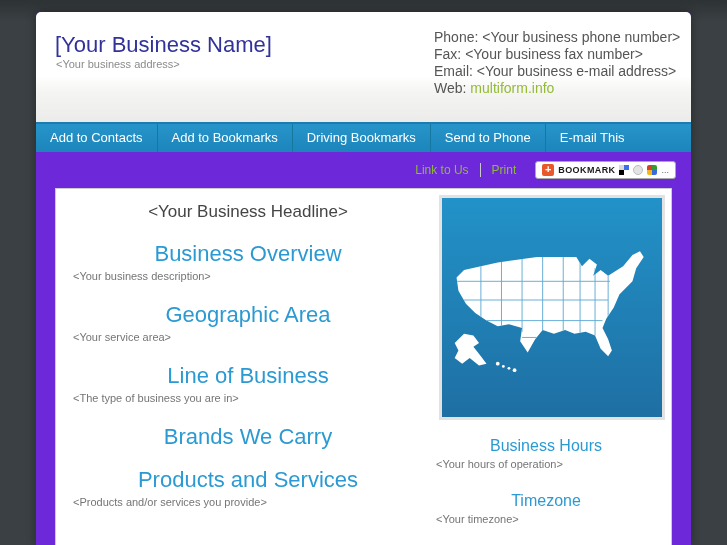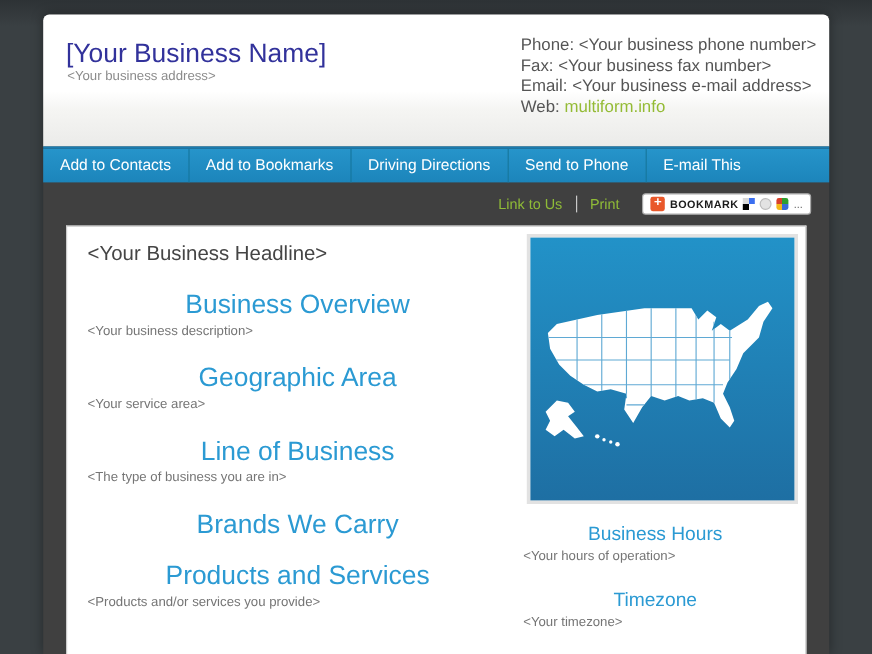--- a/index.html
+++ b/index.html
@@ -4,21 +4,21 @@
 <style>
   * { box-sizing: border-box; margin: 0; padding: 0; }
   html, body { width: 727px; height: 545px; overflow: hidden; }
   body {
     font-family: "Liberation Sans", sans-serif;
     background: linear-gradient(#2d3235 0px, #3a4043 22px, #3a4043 100%);
     position: relative;
   }
   .page {
     position: absolute; left: 36px; top: 12px; width: 655px; height: 533px;
-    background: #404040; border-radius: 5px 5px 0 0;
+    background: #6d28d9; border-radius: 5px 5px 0 0;
     box-shadow: 0 0 10px rgba(0,0,0,0.35);
   }
   
   .header {
     position: absolute; top: 0; left: 0; right: 0; height: 110px;
     background: linear-gradient(#ffffff 0%, #ffffff 58%, #f5f5f3 72%, #ebebe9 100%);
     border-radius: 5px 5px 0 0;
   }
   .biz-name { position: absolute; left: 19px; top: 20px; font-size: 22px; color: #32329b; }
   .biz-addr { position: absolute; left: 20px; top: 46px; font-size: 11px; color: #8b8b8b; }
@@ -58,21 +58,21 @@
   .icon-delicious { background: conic-gradient(#3b6ff0 0 25%, #ffffff 0 50%, #000000 0 75%, #d9d9d9 0); }
   .icon-pale { background: #e3e3e3; border: 1px solid #bdbdbd; border-radius: 5px; }
   .icon-msn { background: conic-gradient(#2f9e2f 0 25%, #3a6bd6 0 50%, #f5b818 0 75%, #d8402a 0); border-radius: 2px; }
   .bm-more { font-size: 9px; color: #666; }
   
   .content {
     position: absolute; left: 19px; top: 176px; width: 617px; bottom: 0;
     background: #fff; border: 1px solid #cccccc; border-bottom: none; overflow: hidden;
   }
   .left-col { position: absolute; left: 17px; top: 0; width: 350px; }
-  .headline { margin-top: 13px; font-size: 17px; color: #454545; }
+  .headline { margin-top: 13px; font-size: 17px; color: #454545; text-align: center; }
   .section { margin-top: 21px; }
   .section h2 { font-size: 22px; font-weight: normal; color: #2b9ad3; line-height: 22px; text-align: center; }
   .section p { margin-top: 5px; font-size: 11px; color: #757575; line-height: 13px; }
   .map-frame {
     position: absolute; top: 6px; right: 6px; width: 226px; height: 225px;
     border: 3px solid #e2e2e2;
   }
   .map-box {
     width: 100%; height: 100%;
     background: linear-gradient(#2292c8, #1e6fa3);
@@ -108,21 +108,21 @@
       <div class="c-row">
         <span>Web:</span>
         <span class="green">multiform.info</span>
       </div>
     </div>
   </div>
 
   <div class="nav">
     <a>Add to Contacts</a>
     <a>Add to Bookmarks</a>
-    <a>Driving Directions</a>
+    <a>Driving Bookmarks</a>
     <a>Send to Phone</a>
     <a>E-mail This</a>
   </div>
 
   <div class="util">
     <a class="green">Link to Us</a>
     <span class="vdiv"></span>
     <a class="green">Print</a>
     <div class="bookmark">
       <span class="addthis-icon">+</span>

